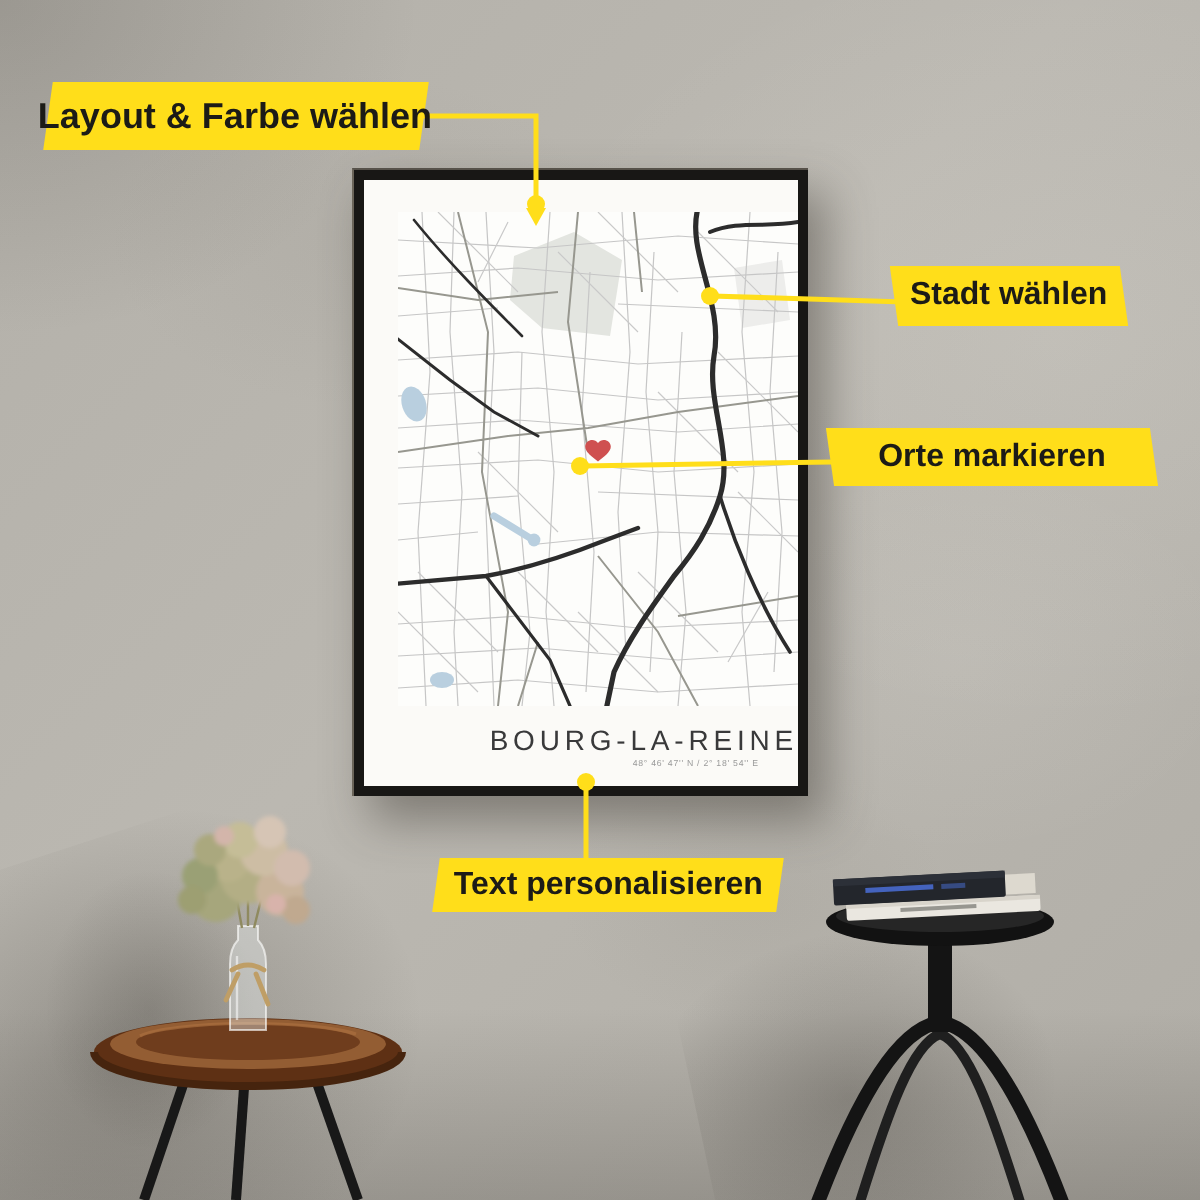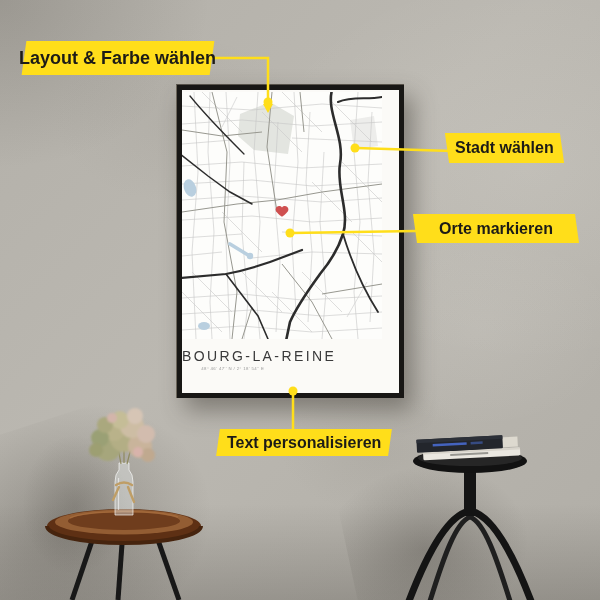--- a/index.html
+++ b/index.html
@@ -35,22 +35,22 @@
     transform:rotate(-12deg);
   }
   .frame{
     position:absolute;left:176px;top:84px;width:228px;height:314px;
     background:#181715;box-sizing:border-box;padding:5px;
     border-top:1px solid #57524a;border-left:1px solid #6b655a;
     box-shadow:9px 12px 22px rgba(55,50,44,0.45);
   }
   .poster{
     width:100%;height:100%;background:#fbfaf7;
-    display:flex;flex-direction:column;align-items:flex-start;
-    box-sizing:border-box;padding-top:2px;
+    display:flex;flex-direction:column;align-items:flex-end;
+    box-sizing:border-box;padding-top:16px;
   }
   .map-wrap{width:200px;height:247px;position:relative;}
   .poster-title{
     margin-top:9px;font-size:14px;letter-spacing:2.4px;color:#39393a;
     font-weight:normal;white-space:nowrap;
   }
   .poster-coords{
     margin-top:2px;font-size:7px;letter-spacing:0.6px;color:#9a9a9a;
     transform:scale(0.62);transform-origin:center top;white-space:nowrap;
   }

